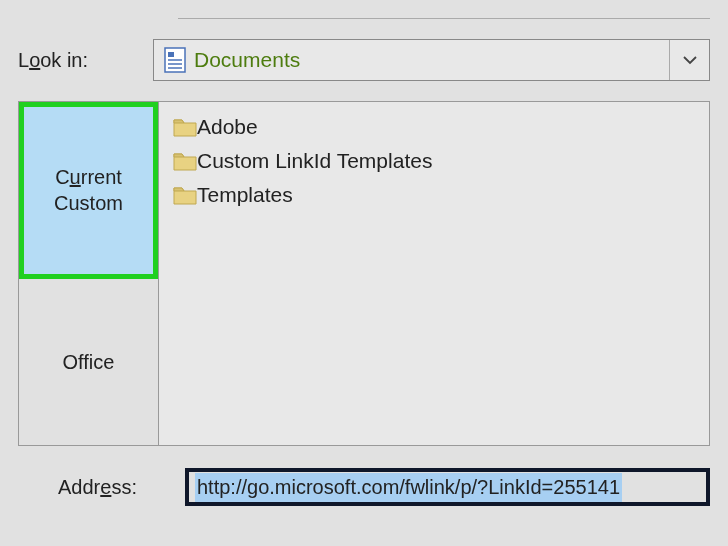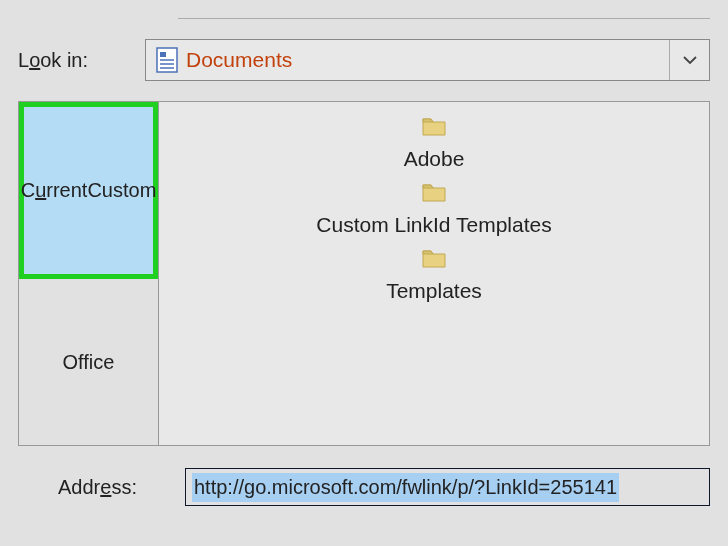--- a/index.html
+++ b/index.html
@@ -14,21 +14,21 @@
       height: 546px;
       overflow: hidden;
       position: relative;
     }
     .dialog {
       padding: 18px;
     }
     .top-row {
       display: flex;
       align-items: center;
-      gap: 12px;
+      gap: 20px;
       margin-bottom: 20px;
       margin-top: 20px;
     }
     .label {
       font-size: 20px;
       color: #222;
       min-width: 115px;
     }
     .underline {
       text-decoration: underline;
@@ -43,21 +43,21 @@
       height: 42px;
     }
     .combo-icon {
       margin-left: 10px;
       margin-right: 8px;
       display: inline-flex;
     }
     .combo-text {
       flex: 1;
       font-size: 21px;
-      color: #c2410c;
+      color: #4d7c0f;
     }
     .combo-arrow {
       width: 40px;
       border-left: 1px solid #aaa;
       height: 100%;
       display: flex;
       align-items: center;
       justify-content: center;
       background: #e8e8e8;
     }
@@ -69,21 +69,21 @@
     }
     .tabs {
       width: 140px;
       display: flex;
       flex-direction: column;
       border-right: 1px solid #999;
     }
     .tab {
       flex: 1;
       display: flex;
-      flex-direction: row;
+      flex-direction: column;
       align-items: center;
       justify-content: center;
       text-align: center;
       font-size: 20px;
       color: #222;
       border-bottom: 1px solid #ccc;
       cursor: pointer;
       line-height: 1.3;
     }
     .tab:last-child {
@@ -94,40 +94,38 @@
       border: 5px solid #20d020;
     }
     .listing {
       flex: 1;
       padding: 8px 12px;
       background: #e8e8e8;
     }
     .item {
       display: flex;
       align-items: center;
-      gap: 10px;
       padding: 5px 2px;
       font-size: 21px;
       color: #222;
       cursor: pointer;
-      flex-direction: column;
     }
     .folder-icon {
       display: inline-flex;
     }
     .address-row {
       display: flex;
       align-items: center;
       gap: 12px;
       margin-top: 22px;
       margin-left: 40px;
     }
     .address-input {
       flex: 1;
-      border: 1px solid #0f172a;
+      border: 4px solid #0f172a;
       height: 38px;
       padding: 0 6px;
       display: flex;
       align-items: center;
     }
     .address-text {
       background: #a7cff2;
       font-size: 20px;
       color: #222;
       padding: 3px 2px;

